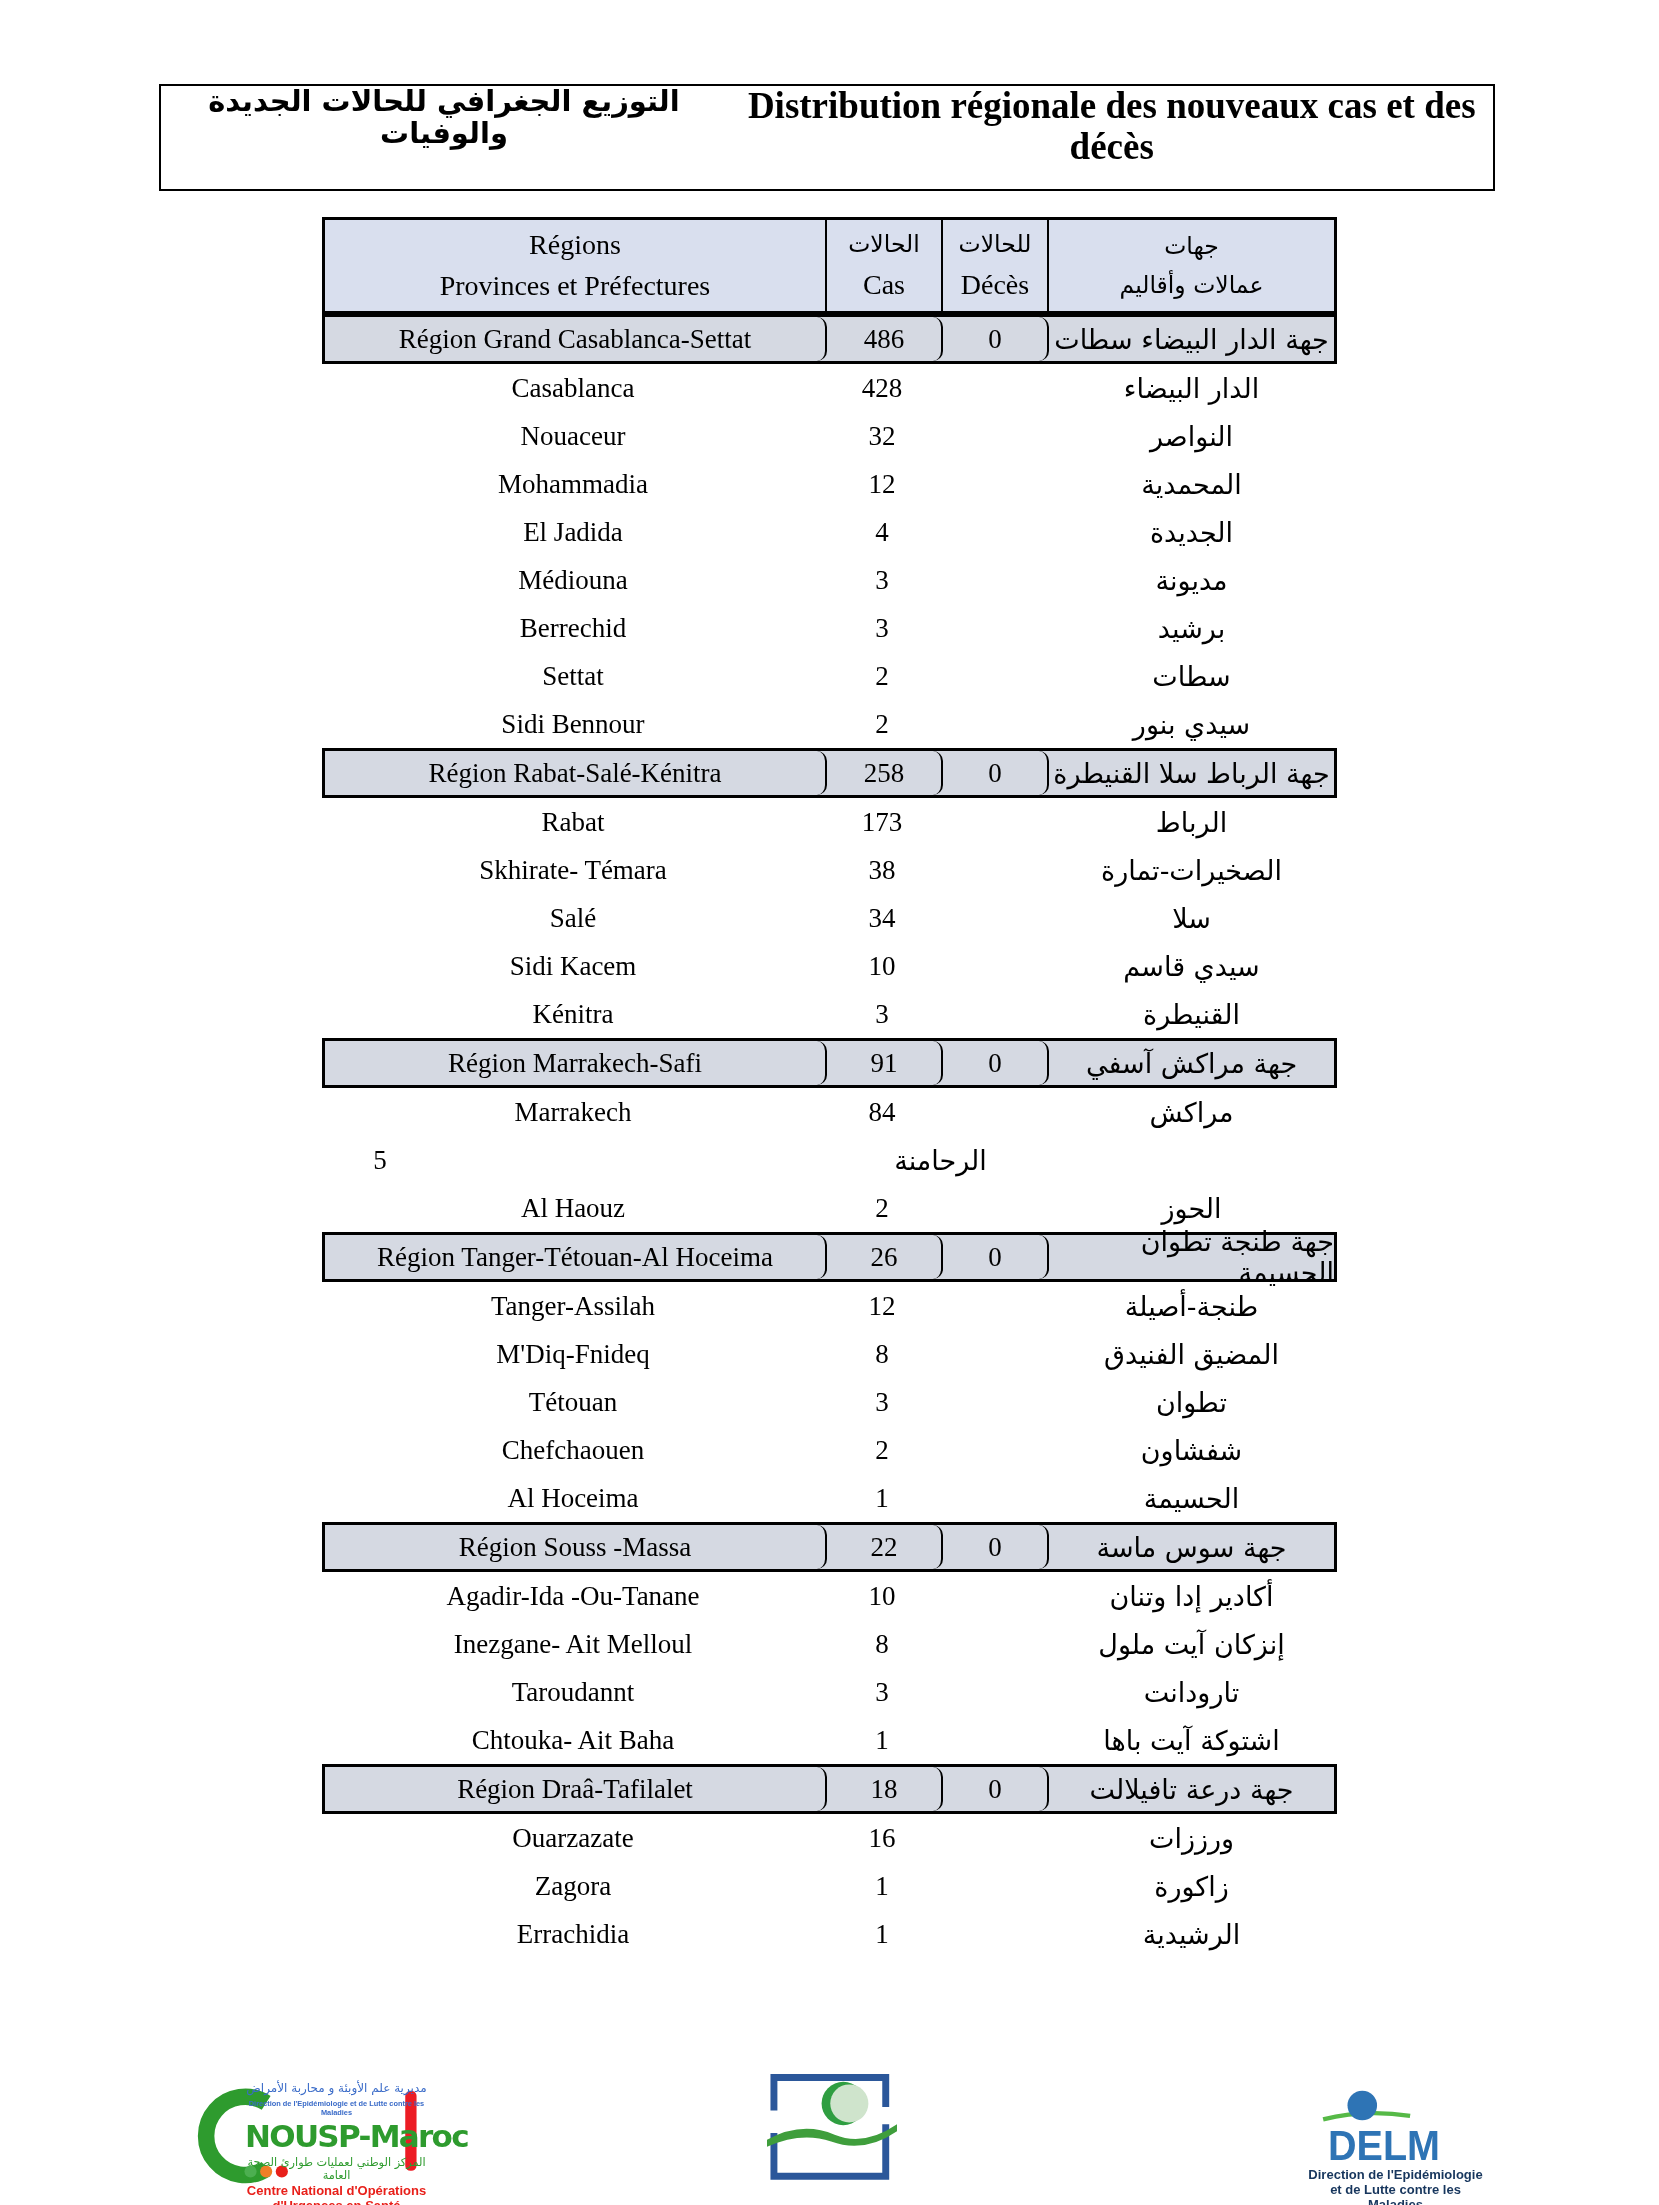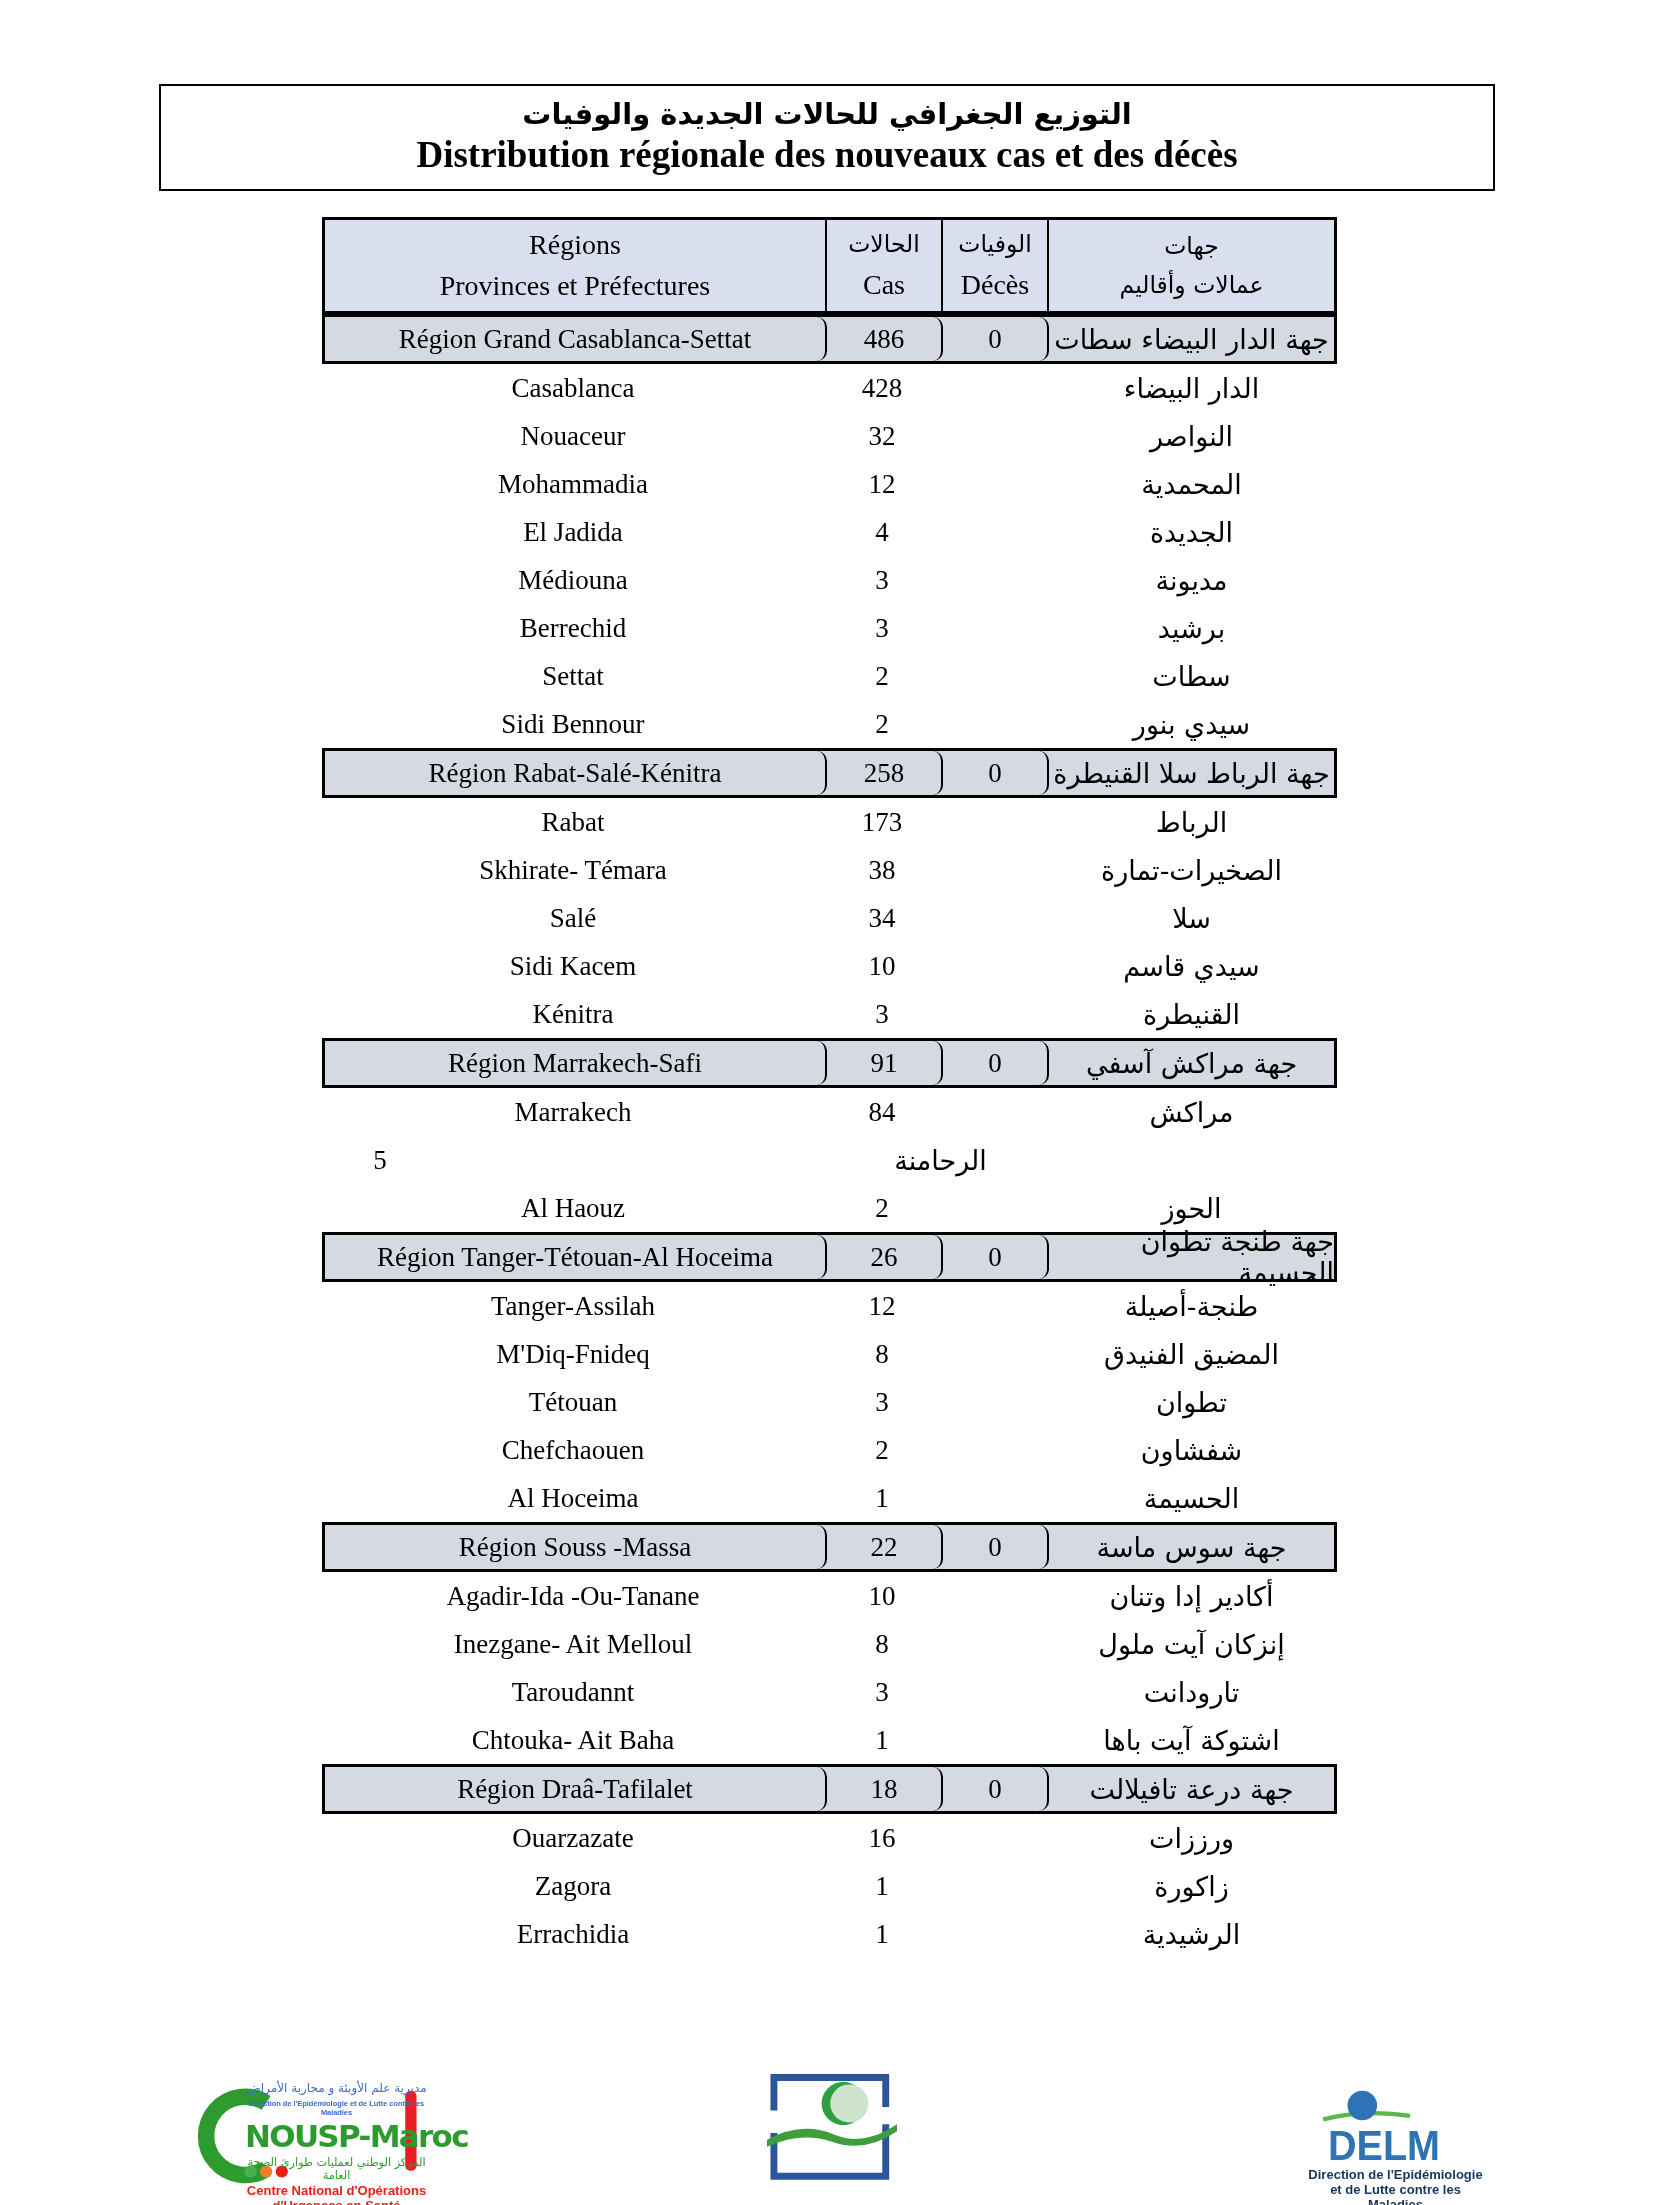--- a/index.html
+++ b/index.html
@@ -4,21 +4,21 @@
 <style>
   html,body{margin:0;padding:0;}
   body{
     width:1660px;height:2206px;position:relative;background:#ffffff;
     font-family:"Liberation Serif", serif;color:#000;
   }
   
   .title-box{
     position:absolute;left:159px;top:84px;width:1336px;height:107px;
     border:2.6px solid #000;box-sizing:border-box;text-align:center;
-    display:flex;flex-direction:column;justify-content:center;gap:3.5px;
+    display:flex;flex-direction:row;justify-content:center;gap:3.5px;
   }
   .title-ar{font-family:"DejaVu Sans", sans-serif;font-weight:bold;font-size:29px;line-height:1.1;}
   .title-fr{font-family:"Liberation Serif", serif;font-weight:bold;font-size:37px;line-height:1.1;}
 
   
   .geo-table{position:absolute;left:322px;top:217px;width:1015px;}
   .row{display:flex;box-sizing:border-box;}
   .t-header{
     height:97px;background:#D9DFEE;border:3.5px solid #000;
   }
@@ -86,21 +86,21 @@
   <div class="row t-header">
     <div class="cell c1">
       <span class="hdr-fr">Régions</span>
       <span class="hdr-fr">Provinces et Préfectures</span>
     </div>
     <div class="cell c2">
       <span class="hdr-ar" dir="rtl">الحالات</span>
       <span class="hdr-fr">Cas</span>
     </div>
     <div class="cell c3">
-      <span class="hdr-ar" dir="rtl">الوفيات</span>
+      <span class="hdr-ar" dir="rtl">للحالات</span>
       <span class="hdr-fr">Décès</span>
     </div>
     <div class="cell c4">
       <span class="hdr-ar" dir="rtl">جهات</span>
       <span class="hdr-ar" dir="rtl">عمالات وأقاليم</span>
     </div>
   </div>
   <div>
       <div class="row region-row">
         <div class="cell c1">Région Grand Casablanca-Settat</div>

